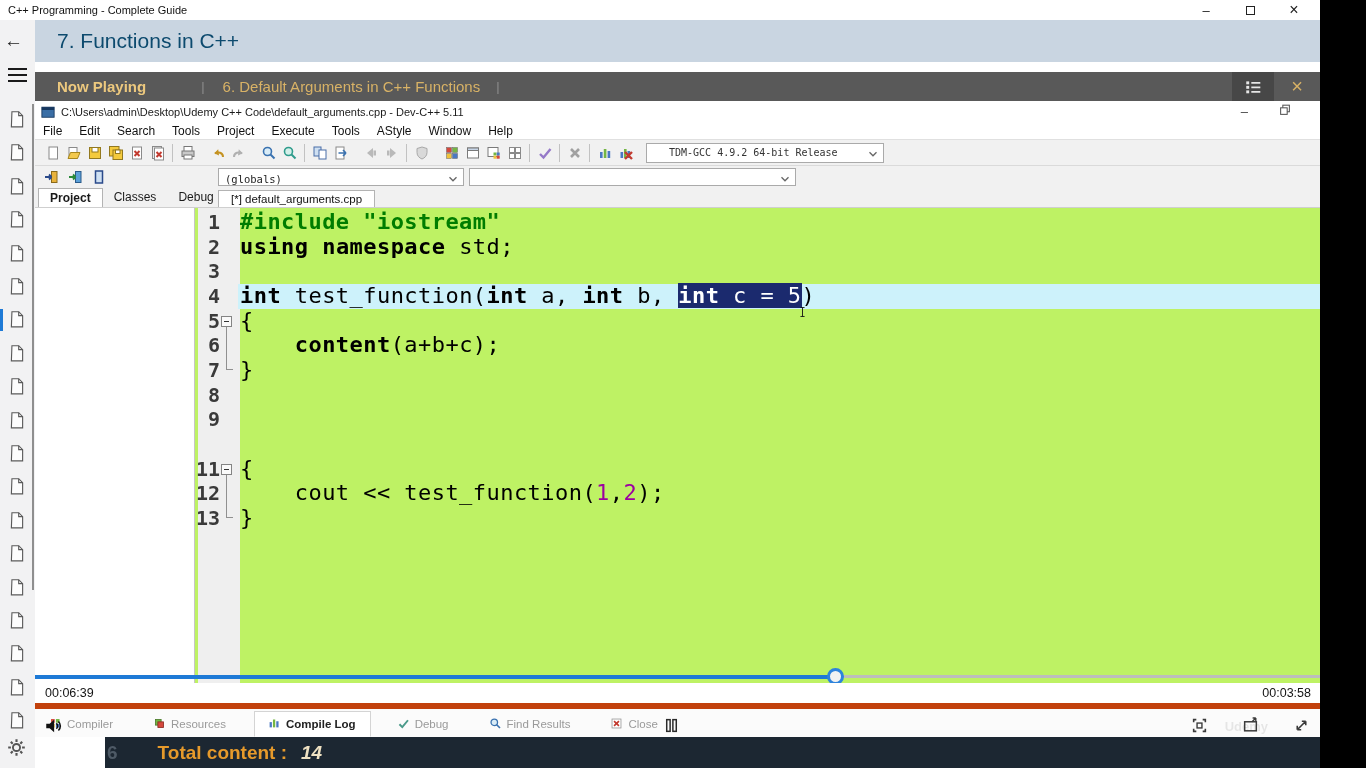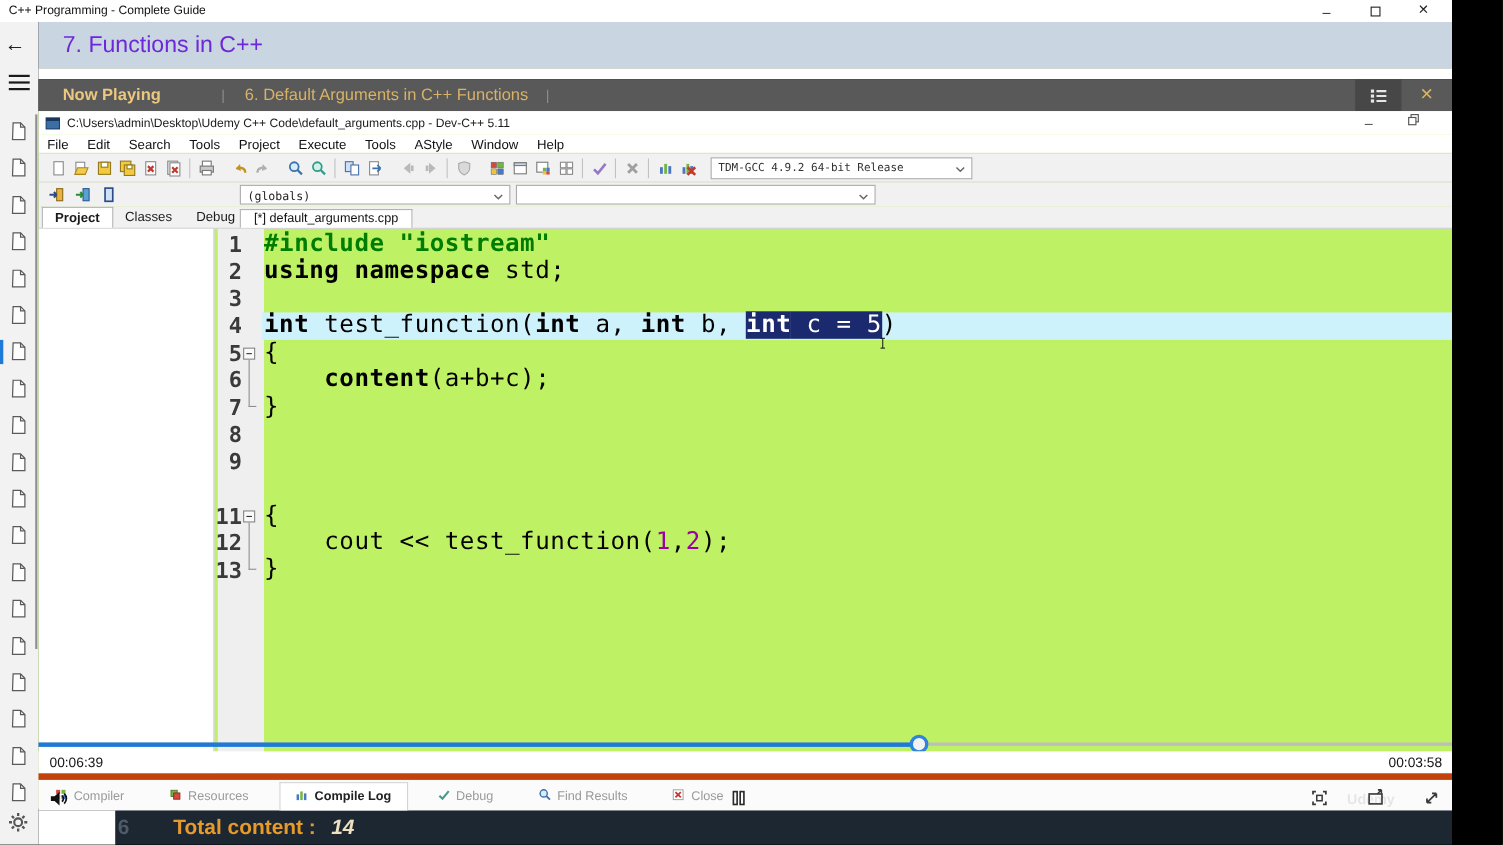--- a/index.html
+++ b/index.html
@@ -20,21 +20,21 @@
   .back-btn { position:absolute; left:4px; top:10px; font-size:19px; color:#222; }
   .hamburger { position:absolute; left:8px; top:48px; width:19px; }
   .hamburger div { height:2.4px; background:#1a1a1a; margin-bottom:3.6px; }
   .side-doc { position:absolute; left:8px; width:20px; height:22px; }
   .side-active { position:absolute; left:0; width:3px; height:22px; background:#1e7ad6; }
   .side-scrollline { position:absolute; left:32px; top:84px; width:2px; height:486px; background:#8f8f8f; }
   .gear { position:absolute; left:7px; top:718px; width:20px; height:20px; }
 
   
   .header-band { position:absolute; left:35px; top:20px; width:1285px; height:42px; background:#c9d5e1; }
-  .header-title { position:absolute; left:22px; top:0; line-height:42px; font-size:21px; color:#6d28d9; }
+  .header-title { position:absolute; left:22px; top:0; line-height:42px; font-size:21px; color:#0c4a6e; }
   .header-gap { position:absolute; left:35px; top:62px; width:1285px; height:10px; background:#fff; }
 
   
   .nowbar { position:absolute; left:35px; top:72px; width:1285px; height:29px; background:#595959;
             display:flex; align-items:center; }
   .np-label { margin-left:22px; font-size:15px; font-weight:bold; color:#ecc87e; }
   .np-sep { margin-left:55px; color:#8d8d8d; font-size:13px; }
   .np-title { margin-left:18px; font-size:15px; color:#d8b266; }
   .np-sep2 { margin-left:16px; color:#8d8d8d; font-size:13px; }
   .np-right { margin-left:auto; display:flex; align-items:center; height:29px; }
@@ -55,21 +55,21 @@
                  display:flex; align-items:center; gap:17px; padding-left:8px; }
   .menu-item { font-size:12px; color:#111; }
 
   .dev-toolbar1 { position:absolute; left:0; top:38px; width:100%; height:27px; background:#f1f1f1;
                   border-top:1px solid #e0e0e0; border-bottom:1px solid #dadada;
                   display:flex; align-items:center; padding-left:7px; }
   .tico { width:19px; height:19px; display:flex; align-items:center; justify-content:center; margin:0 1px; }
   .tsep { width:1px; height:18px; background:#c2c2c2; margin:0 4px; }
   .tgap { width:9px; }
   .compiler-combo { margin-left:10px; width:238px; height:20px; background:#fff; border:1px solid #aaa;
-                    display:flex; align-items:center; position:relative; }
+                    display:flex; align-items:center; position:relative;padding-left:16px; }
   .compiler-combo span { margin-left:6px; font-family:"DejaVu Sans Mono", monospace; font-size:10px; color:#333; }
   .combo-chev { position:absolute; right:3px; top:3px; }
 
   .dev-toolbar2 { position:absolute; left:0; top:65px; width:100%; height:22px; background:#f1f1f1; }
   .tb2-icons { position:absolute; left:6px; top:2px; display:flex; gap:5px; }
   .tb2-icons .tico { width:17px; height:17px; }
   .combo2 { position:absolute; top:2px; height:18px; background:#fff; border:1px solid #aaa; }
   .combo2 span { margin-left:6px; font-family:"DejaVu Sans Mono", monospace; font-size:10.5px; color:#222; line-height:17px; }
   .combo-glob { left:183px; width:246px; }
   .combo-empty { left:434px; width:327px; }

